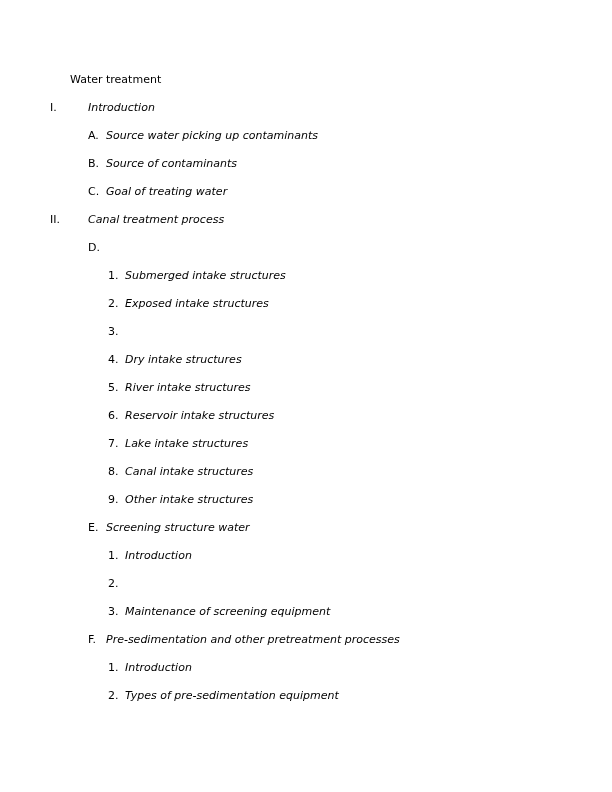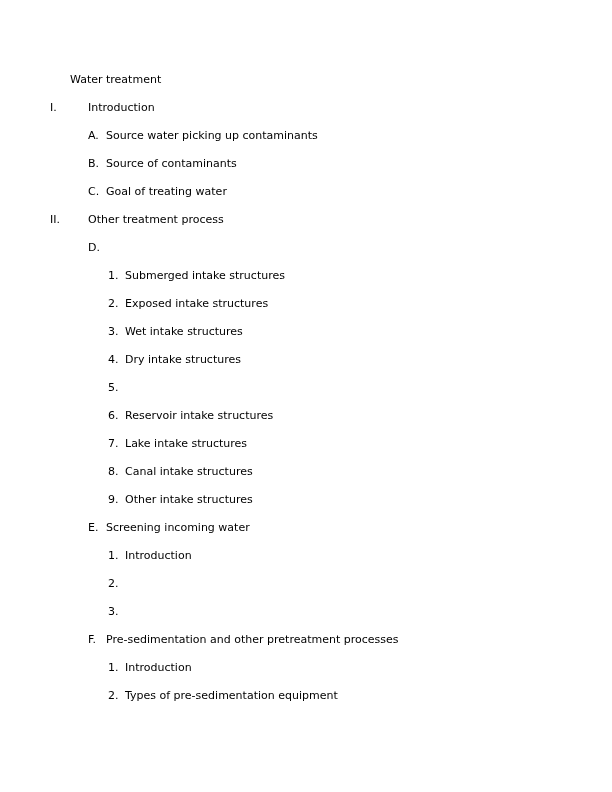--- a/index.html
+++ b/index.html
@@ -72,20 +72,21 @@
     padding-left: 108px;
   }
   .lvl-num .marker {
     width: 17px;
     text-align: left;
     flex: none;
   }
 
   .item-text {
     flex: none;
+    font-style: italic;
   }
 </style>
 </head>
 <body>
 
 <div class="page">
 
   <div class="doc-title">Water treatment</div>
 
   <ul class="outline" id="outline-list">
@@ -100,73 +101,74 @@
       <li class="outline-item lvl-alpha">
         <span class="marker">B.</span>
         <span class="item-text">Source of contaminants</span>
       </li>
       <li class="outline-item lvl-alpha">
         <span class="marker">C.</span>
         <span class="item-text">Goal of treating water</span>
       </li>
       <li class="outline-item lvl-roman">
         <span class="marker">II.</span>
-        <span class="item-text">Other treatment process</span>
+        <span class="item-text">Canal treatment process</span>
       </li>
       <li class="outline-item lvl-alpha">
         <span class="marker">D.</span>
       </li>
       <li class="outline-item lvl-num">
         <span class="marker">1.</span>
         <span class="item-text">Submerged intake structures</span>
       </li>
       <li class="outline-item lvl-num">
         <span class="marker">2.</span>
         <span class="item-text">Exposed intake structures</span>
       </li>
       <li class="outline-item lvl-num">
         <span class="marker">3.</span>
-        <span class="item-text">Wet intake structures</span>
       </li>
       <li class="outline-item lvl-num">
         <span class="marker">4.</span>
         <span class="item-text">Dry intake structures</span>
       </li>
       <li class="outline-item lvl-num">
         <span class="marker">5.</span>
+        <span class="item-text">River intake structures</span>
       </li>
       <li class="outline-item lvl-num">
         <span class="marker">6.</span>
         <span class="item-text">Reservoir intake structures</span>
       </li>
       <li class="outline-item lvl-num">
         <span class="marker">7.</span>
         <span class="item-text">Lake intake structures</span>
       </li>
       <li class="outline-item lvl-num">
         <span class="marker">8.</span>
         <span class="item-text">Canal intake structures</span>
       </li>
       <li class="outline-item lvl-num">
         <span class="marker">9.</span>
         <span class="item-text">Other intake structures</span>
       </li>
       <li class="outline-item lvl-alpha">
         <span class="marker">E.</span>
-        <span class="item-text">Screening incoming water</span>
+        <span class="item-text">Screening structure water</span>
       </li>
       <li class="outline-item lvl-num">
         <span class="marker">1.</span>
         <span class="item-text">Introduction</span>
       </li>
       <li class="outline-item lvl-num">
         <span class="marker">2.</span>
       </li>
       <li class="outline-item lvl-num">
         <span class="marker">3.</span>
+        <span class="item-text">Maintenance of screening equipment</span>
       </li>
       <li class="outline-item lvl-alpha">
         <span class="marker">F.</span>
         <span class="item-text">Pre-sedimentation and other pretreatment processes</span>
       </li>
       <li class="outline-item lvl-num">
         <span class="marker">1.</span>
         <span class="item-text">Introduction</span>
       </li>
       <li class="outline-item lvl-num">

